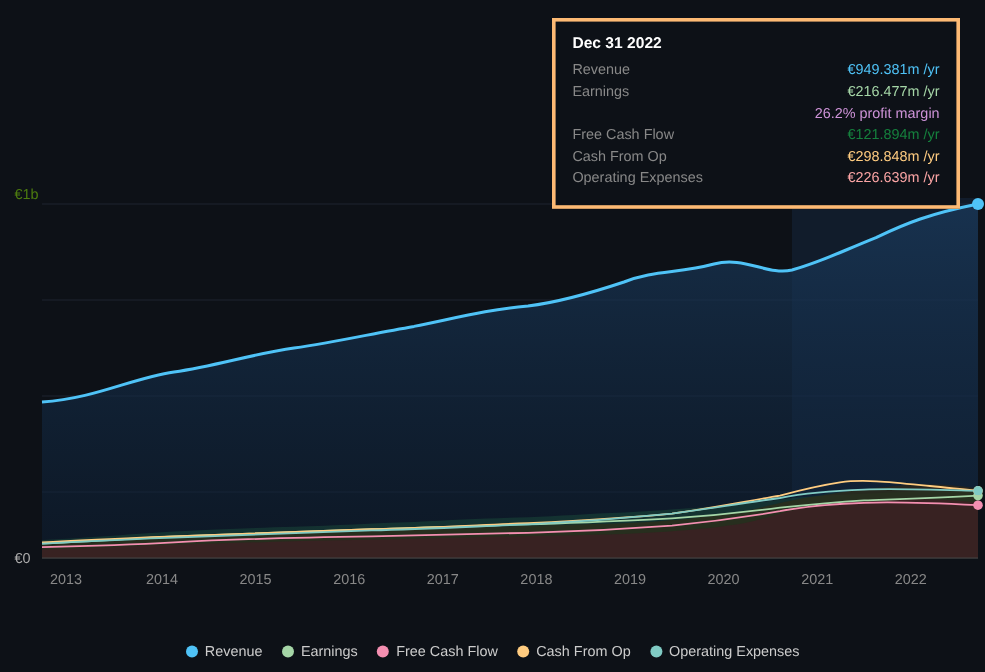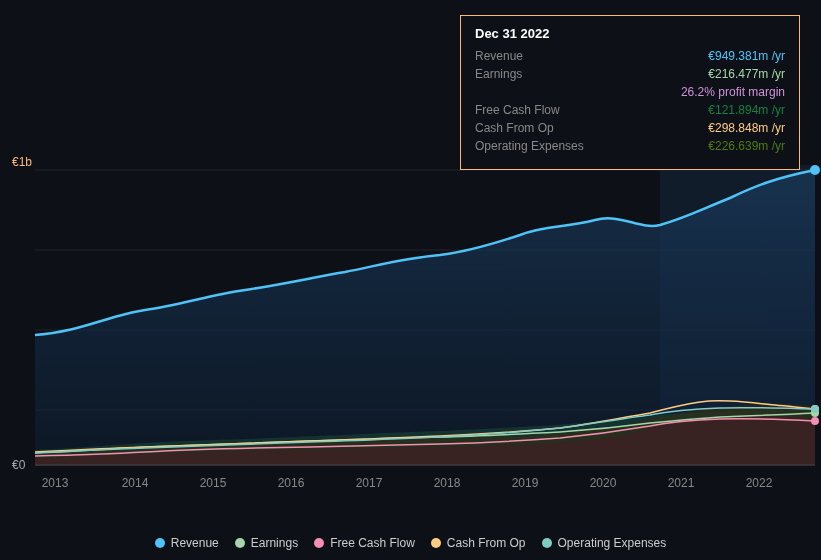--- a/index.html
+++ b/index.html
@@ -18,21 +18,21 @@
       width: 734px;
       height: 510px;
       text-decoration: underline;
     }
     #tooltip-box {
       position: absolute;
       top: 15px;
       left: 460px;
       width: 340px;
       background: #0d1117;
-      border: 1px solid #fdba74;
+      border: 3px solid #fdba74;
       padding: 10px 14px 12px;
       z-index: 10;
     }
     .tooltip-date {
       font-size: 13px;
       color: #fff;
       font-weight: bold;
       margin-bottom: 8px;
     }
     .tooltip-row {
@@ -41,37 +41,37 @@
       align-items: center;
       margin-bottom: 4px;
       font-size: 12px;
     }
     .tooltip-label { color: #888; }
     .tooltip-value { color: #fff; }
     .tooltip-value.revenue { color: #4fc3f7; }
     .tooltip-value.earnings { color: #a5d6a7; }
     .tooltip-value.fcf { color: #15803d; }
     .tooltip-value.cashfromop { color: #ffcc80; }
-    .tooltip-value.opex { color: #4d7c0f; }
+    .tooltip-value.opex { color: #fca5a5; }
     .profit-margin-row {
       display: flex;
       justify-content: flex-end;
       margin-bottom: 4px;
       text-align: center;
     }
     .profit-margin-text {
       font-size: 12px;
       color: #ce93d8;
     }
     #y-label {
       position: absolute;
       top: 155px;
       left: 12px;
       font-size: 12px;
-      color: #fdba74;
+      color: #4d7c0f;
     }
     #y-label-zero {
       position: absolute;
       top: 458px;
       left: 12px;
       font-size: 12px;
       color: #aaa;
     }
     #legend {
       position: absolute;

